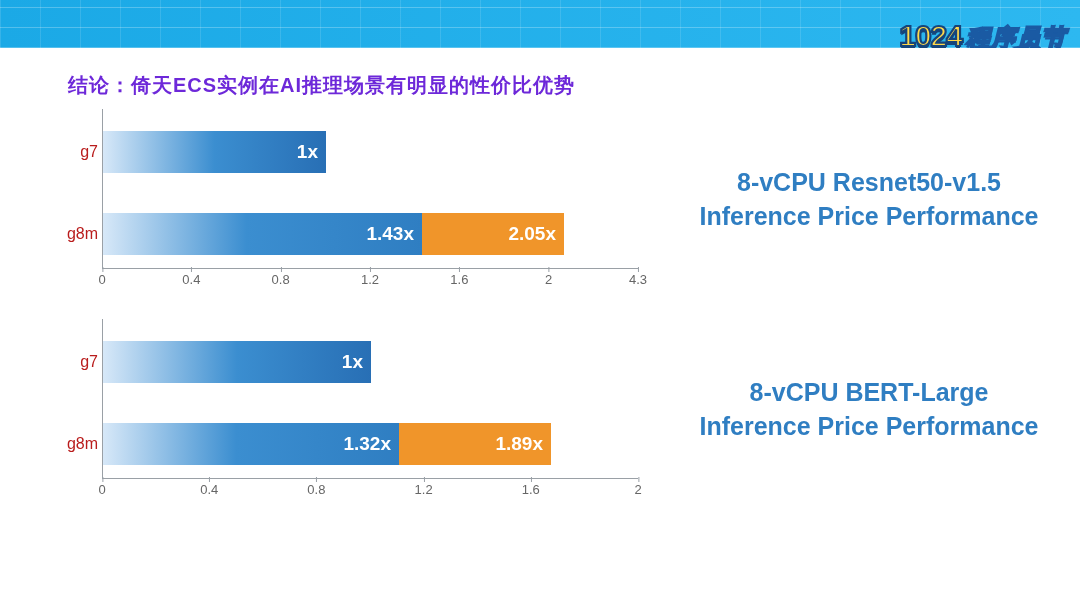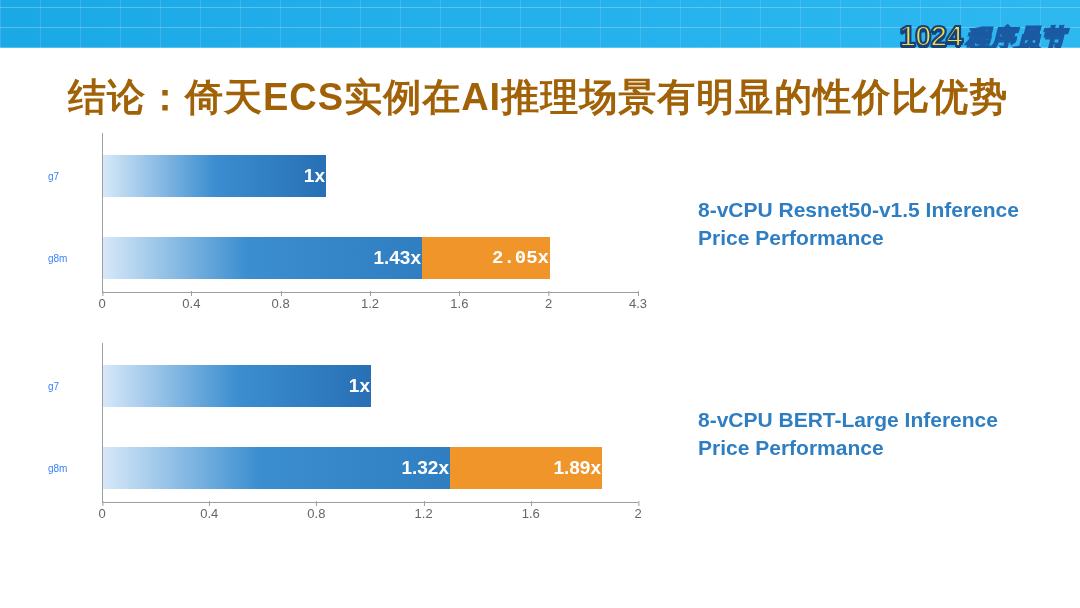--- a/index.html
+++ b/index.html
@@ -46,23 +46,23 @@
       font-weight: 900;
       font-style: italic;
       font-size: 24px;
       color: #fff;
       -webkit-text-stroke: 2px #1a5aa3;
       text-shadow: 0 3px 0 #1a5aa3;
       letter-spacing: 1px;
       margin-top: 28px;
     }
     .title {
-      font-size: 38px;
+      font-size: 20px;
       font-weight: 700;
-      color: #a16207;
+      color: #6d28d9;
       padding: 24px 0 10px 68px;
       letter-spacing: 1px;
     }
     .content {
       display: flex;
       flex-direction: column;
       gap: 28px;
       padding-left: 48px;
     }
     .chart-row {
@@ -83,36 +83,36 @@
     .bar-group {
       position: absolute;
       left: 0;
       display: flex;
       height: 42px;
     }
     .bar-seg {
       display: flex;
       align-items: center;
       justify-content: flex-end;
-      padding-right: 1px;
+      padding-right: 8px;
       color: #fff;
       font-weight: 800;
       font-size: 19px;
       white-space: nowrap;
     }
     .seg-blue-grad { background: linear-gradient(90deg, #d7e8f8 0%, #3b8ed0 50%, #286fb5 100%); }
     .seg-blue-solid { background: #2f7ec2; }
     .seg-orange { background: #f0952a; }
     .y-label {
       position: absolute;
       left: 0;
       width: 50px;
-      text-align: left;
-      font-size: 10px;
-      color: #3b82f6;
+      text-align: right;
+      font-size: 16px;
+      color: #b91c1c;
       transform: translateY(-50%);
     }
     .x-ticks {
       margin-left: 54px;
       display: flex;
       position: relative;
       height: 22px;
     }
     .x-tick {
       position: absolute;
@@ -126,24 +126,24 @@
       position: absolute;
       left: 50%;
       top: -5px;
       width: 1px;
       height: 5px;
       background: #9aa0a6;
     }
     .side-title {
       flex: 1;
       padding: 0 40px 0 60px;
-      text-align: left;
+      text-align: center;
       color: #2f7ec2;
       font-weight: 800;
-      font-size: 21px;
+      font-size: 25px;
       line-height: 1.35;
     }
   </style>
 </head>
 <body>
 
 <div class="banner">
   <div class="banner-right">
     <span class="banner-1024">1024</span>
     <span class="banner-cn">程序员节</span>
@@ -163,21 +163,21 @@
         <div class="bar-group" style="top:22px;">
           <div class="bar-seg seg-blue-grad" style="width:223px;">
             <span>1x</span>
           </div>
         </div>
 
         <div class="bar-group" style="top:104px;">
           <div class="bar-seg seg-blue-grad seg-blue-solid" style="width:319px;background:linear-gradient(90deg,#d7e8f8 0%,#3b8ed0 45%,#2f7ec2 100%);">
             <span>1.43x</span>
           </div>
-          <div class="bar-seg seg-orange" style="width:128px;font-family:Liberation Mono, monospace;">
+          <div class="bar-seg seg-orange" style="width:142px;">
             <span>2.05x</span>
           </div>
         </div>
       </div>
       <div class="x-ticks">
         <span class="x-tick" style="left:0%;">0</span>
         <span class="x-tick" style="left:16.67%;">0.4</span>
         <span class="x-tick" style="left:33.33%;">0.8</span>
         <span class="x-tick" style="left:50%;">1.2</span>
         <span class="x-tick" style="left:66.67%;">1.6</span>
@@ -194,21 +194,21 @@
       <div class="y-label" style="top:125px;">g8m</div>
       <div class="plot-area">
 
         <div class="bar-group" style="top:22px;">
           <div class="bar-seg seg-blue-grad" style="width:268px;">
             <span>1x</span>
           </div>
         </div>
 
         <div class="bar-group" style="top:104px;">
-          <div class="bar-seg" style="width:347px;background:linear-gradient(90deg,#d7e8f8 0%,#3b8ed0 45%,#2f7ec2 100%);">
+          <div class="bar-seg" style="width:296px;background:linear-gradient(90deg,#d7e8f8 0%,#3b8ed0 45%,#2f7ec2 100%);">
             <span>1.32x</span>
           </div>
           <div class="bar-seg seg-orange" style="width:152px;">
             <span>1.89x</span>
           </div>
         </div>
       </div>
       <div class="x-ticks">
         <span class="x-tick" style="left:0%;">0</span>
         <span class="x-tick" style="left:20%;">0.4</span>

